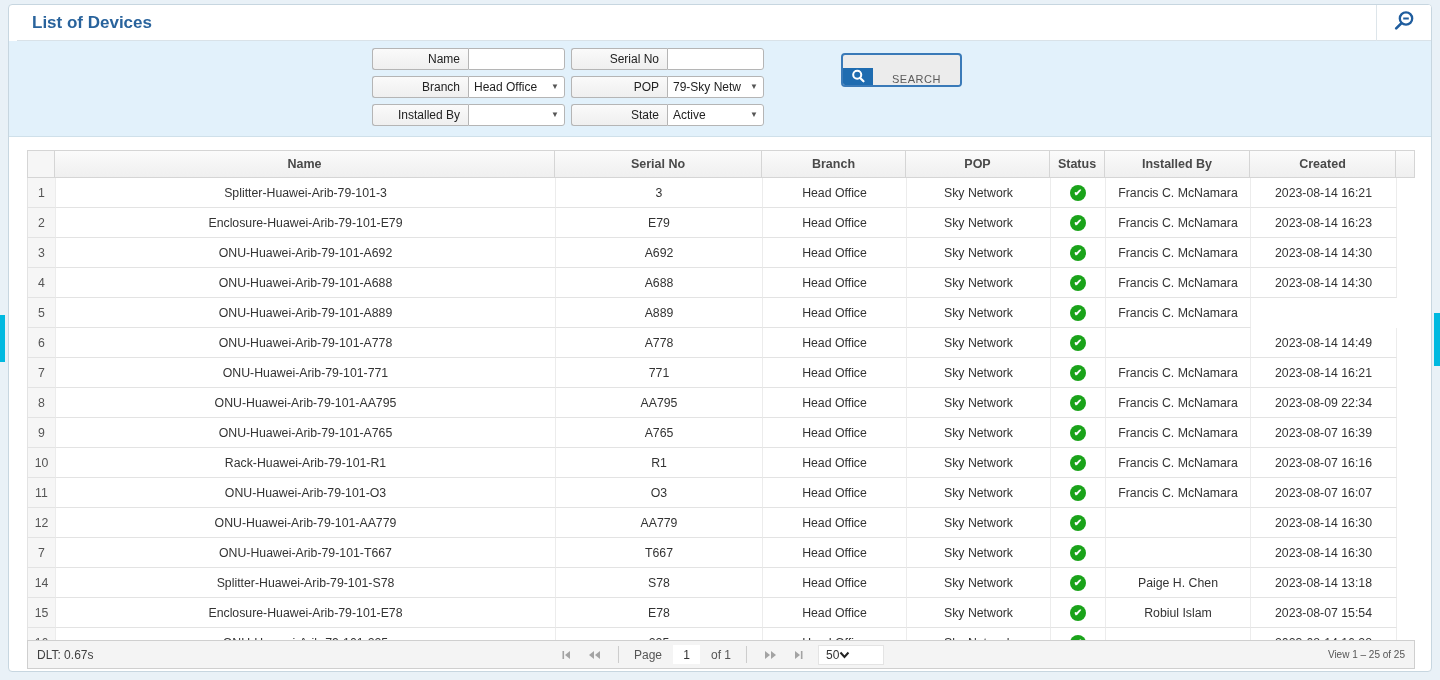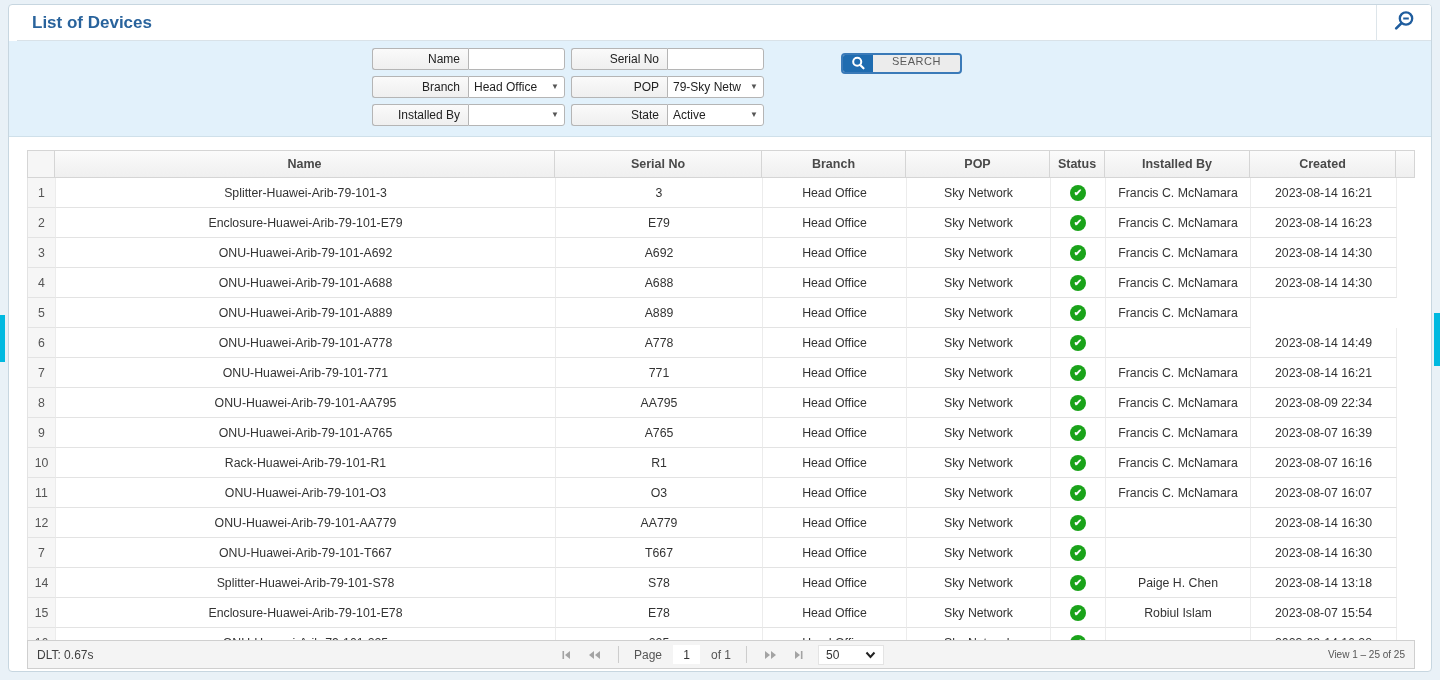--- a/index.html
+++ b/index.html
@@ -27,22 +27,22 @@
   .field .flabel { width: 96px; background: linear-gradient(#fafafa,#efefef);
     border: 1px solid #b5b5b5; border-right: none; border-radius: 3px 0 0 3px;
     font-size: 12px; color: #222; display: flex; align-items: center;
     justify-content: flex-end; padding-right: 8px; }
   .field .fctrl { width: 97px; background: #fff; border: 1px solid #b5b5b5;
     border-radius: 0 3px 3px 0; font-size: 12px; color: #222; padding: 0 5px; }
   input.fctrl { outline: none; }
   .fselect { display: flex; align-items: center; justify-content: space-between;
     cursor: pointer; }
   .chev { font-size: 8px; color: #555; line-height: 1; flex: 0 0 auto; }
-  .search-btn { position: absolute; left: 832px; top: 12px; height: 21px;
-    display: flex; align-items: flex-start; border: 2px solid #3a7ab8; border-radius: 4px;
+  .search-btn { position: absolute; left: 832px; top: 12px; height: 34px;
+    display: flex; align-items: flex-end; border: 2px solid #3a7ab8; border-radius: 4px;
     overflow: hidden; cursor: pointer; background: #ececec; padding: 0; }
   .search-btn .mag { width: 30px; background: #1f6cb0; display: flex;
     align-items: center; justify-content: center; }
   .search-btn .stxt { display: flex; align-items: center; padding: 0 19px;
     font-size: 11px; color: #5a5a5a; letter-spacing: 0.5px; background: #ececec; }
 
   
   .table-wrap { margin: 13px 17px 0 18px; width: 1388px; }
   .thead { display: flex; height: 28px; }
   .th { background: linear-gradient(#fbfbfb,#efefef); border: 1px solid #d5d5d5;
@@ -73,21 +73,21 @@
   .dlt { font-size: 12px; color: #404040; padding-left: 9px; }
   .pager { position: absolute; left: 50%; transform: translateX(-50%); display: flex;
     align-items: center; gap: 11px; }
   .pg-btn { background: none; border: none; display: flex; align-items: center;
     cursor: pointer; padding: 0 2px; }
   .pg-sep { width: 1px; height: 17px; background: #ccc; margin: 0 4px; }
   .pg-text { font-size: 12px; color: #555; }
   .pg-input { width: 27px; height: 19px; border: none; background: #fff;
     font-size: 12px; color: #333; text-align: center; outline: none; }
   .size-select { width: 66px; height: 20px; background: #fff; display: flex;
-    align-items: center; justify-content: space-between; padding: 0 7px;
+    align-items: center; padding: 0 7px;
     font-size: 12px; color: #333; cursor: pointer; border: 1px solid #e4e4e4; }
   .view-info { margin-left: auto; font-size: 10px; color: #555; padding-right: 9px; }
 
   
   .edge { position: absolute; background: #00b9e0; z-index: 20; cursor: pointer; }
   .edge.left  { left: 0; top: 315px; width: 5px; height: 47px; }
   .edge.right { right: 0; top: 313px; width: 6px; height: 53px; }
 </style>
 </head>
 <body>

